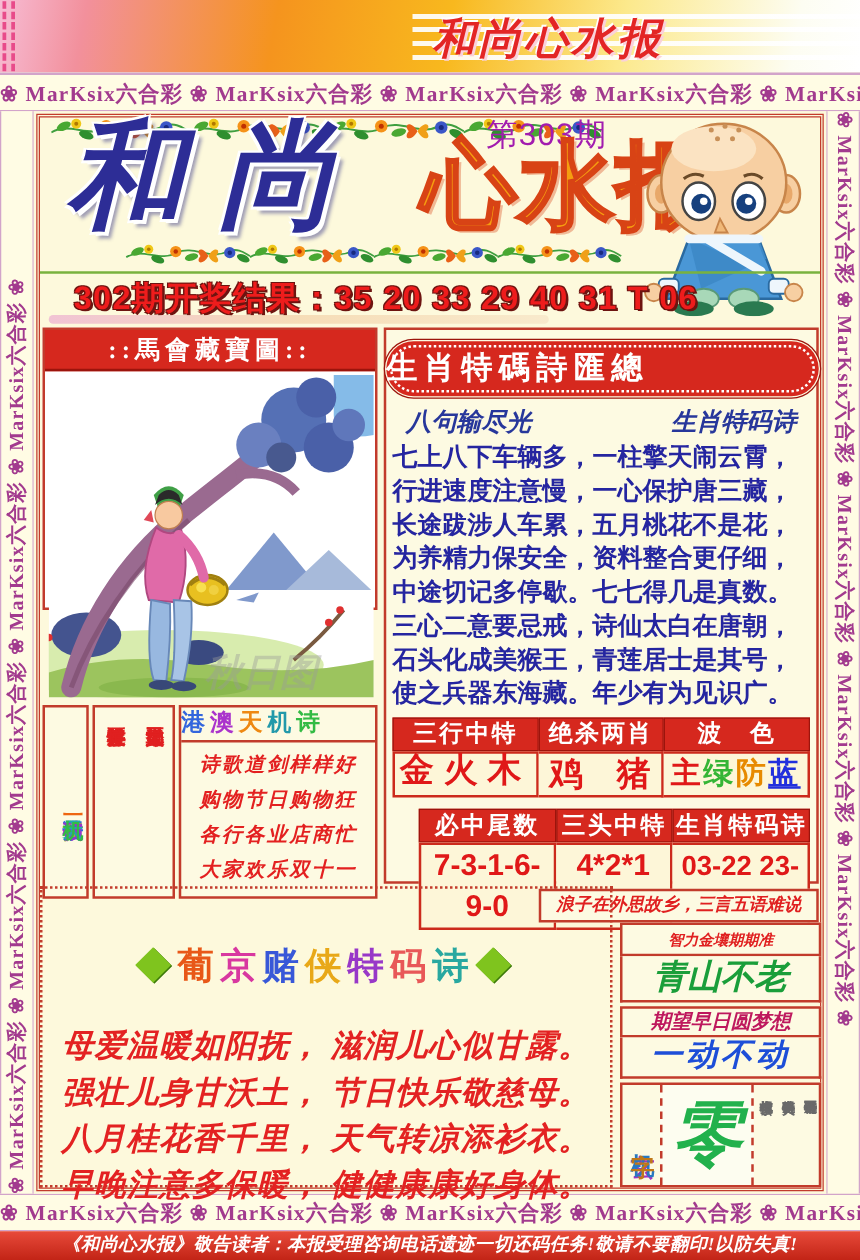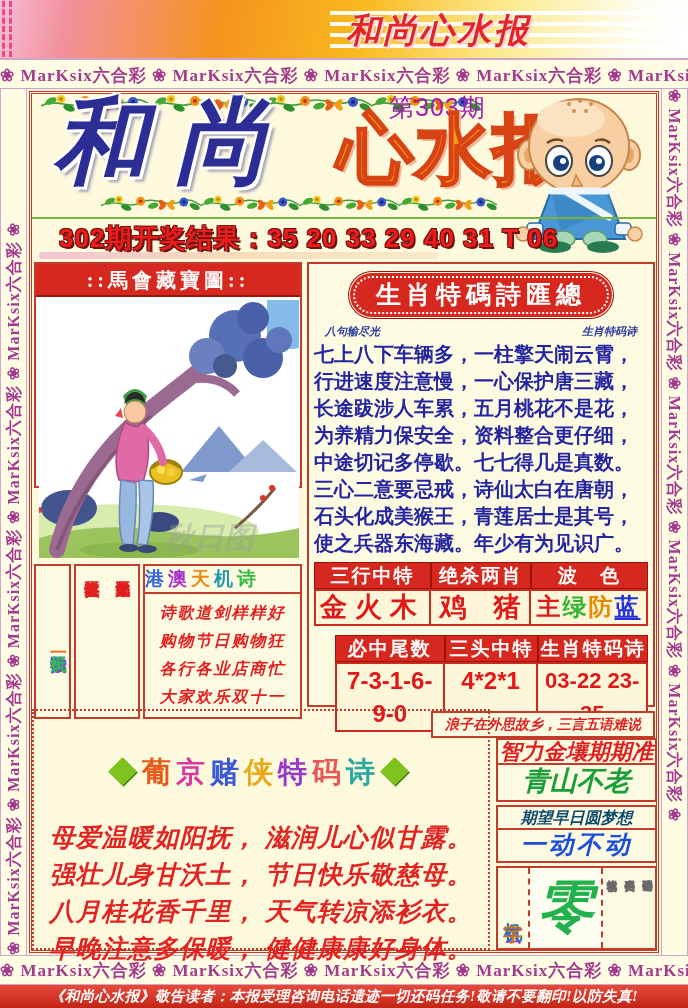--- a/index.html
+++ b/index.html
@@ -67,26 +67,26 @@
   .two-cols { width:66px; display:flex; justify-content:space-around; padding:4px 0; }
   .two-cols .vtext { font-size:15px; font-weight:bold; color:#e02020; line-height:1; }
   .gangao { flex:1; display:flex; flex-direction:column; }
   .gangao-title { height:28px; line-height:26px; text-align:left; font-size:19px; font-weight:bold;
     letter-spacing:4px; border-bottom:2px solid #c23b2b; }
   .gangao-poem { flex:1; padding-top:5px; text-align:center; color:#e32020; font-size:16px;
     line-height:28px; font-weight:bold; font-style:italic; letter-spacing:2px; }
 
   
   .zodiac { position:absolute; left:280px; top:173px; width:348px; height:445px; }
-  .pill { margin:9px auto 0; width:262px; height:44px; background:#d6281e; border-radius:22px; position:relative;
-    color:#fff; text-align:center; line-height:44px; font-size:25px; font-weight:bold; letter-spacing:5px;
+  .pill { margin:9px auto 0; width:346px; height:44px; background:#d6281e; border-radius:22px; position:relative;
+    color:#fff; line-height:44px; font-size:25px; font-weight:bold; letter-spacing:5px;
     box-shadow:0 0 0 1px #fdfae2,0 0 0 2px #9c140c; }
   .pill::after { content:""; position:absolute; inset:3px; border:2px dotted #ffffff; border-radius:19px; }
   .sublabels { display:flex; justify-content:space-between; padding:7px 16px 1px; color:#27379b;
-    font-size:11px; font-weight:bold; font-style:italic; }
+    font-size:20px; font-weight:bold; font-style:italic; }
   .zpoem { padding:1px 5px 0; color:#2525a0; font-size:20px; line-height:27px; font-weight:bold; white-space:nowrap; }
 
   .ztable { margin:5px 5px 0; }
   .trow { display:flex; }
   .th { background:#d6281e; color:#fff; font-weight:bold; font-size:19px; text-align:center;
     line-height:25px; border:1px solid #9c140c; letter-spacing:2px; }
   .td { background:#fdf6d8; color:#e01818; font-weight:bold; text-align:center; border:2px solid #cc2a1c;
     font-size:27px; line-height:33px; font-family:"Liberation Sans",sans-serif; }
   .c1 { width:35%; } .c2 { width:30%; } .c3 { width:35%; }
   .td + .td { border-left:none; }
@@ -98,23 +98,23 @@
 
   
   .pujing { position:absolute; left:5px; top:620px; width:458px; height:241px; border:2px dotted #c23b2b; }
   .pujing-title { margin-top:42px; text-align:center; font-size:29px; font-weight:bold; letter-spacing:5px; }
   .diamond { color:#7fc41e; text-shadow:1px 1px 0 #3d7a0a; font-style:normal; }
   .pujing-poem { margin-top:26px; text-align:center; color:#e32222; font-size:25px; line-height:37px;
     font-weight:bold; font-style:italic; letter-spacing:1px; }
 
   
   .rt { position:absolute; left:469px; width:161px; text-align:center; }
-  .rt-zhili { top:649px; height:27px; line-height:24px; color:#e02020; font-size:22px; font-weight:bold; font-style:italic; }
+  .rt-zhili { top:649px; height:27px; line-height:24px; color:#e02020; font-size:12px; font-weight:bold; font-style:italic; }
   .rt-qingshan { top:676px; height:37px; line-height:33px; border-top:none; color:#1a9e3a; font-size:27px; font-weight:bold; font-style:italic; }
-  .rt-qiwang { top:716px; height:25px; line-height:22px; color:#0c4a6e; font-size:16px; font-weight:bold; font-style:italic; }
+  .rt-qiwang { top:716px; height:25px; line-height:22px; color:#be185d; font-size:16px; font-weight:bold; font-style:italic; }
   .rt-yidong { top:741px; height:33px; line-height:29px; border-top:none; color:#1d4ed8; font-size:25px; font-weight:bold; font-style:italic; letter-spacing:3px; }
   .rt-xuanji { top:777px; height:84px; display:flex; text-align:left; }
   .xuanji-label { width:30px; display:flex; align-items:center; justify-content:center;
     font-size:19px; font-weight:bold; padding:2px 0; }
   .xuanji-char { flex:1; border-left:2px dashed #c23b2b; border-right:2px dashed #c23b2b;
     display:flex; align-items:center; justify-content:center; background:#fdfdf0;
     font-size:56px; font-weight:bold; color:#22b14c; font-style:italic; }
   .xuanji-notes { width:52px; display:flex; justify-content:space-between; padding:4px 3px; }
   .xuanji-notes .vtext { font-size:10.5px; color:#6a6a6a; font-weight:bold; line-height:1; }
 </style>
@@ -293,21 +293,21 @@
         <div>使之兵器东海藏。年少有为见识广。</div>
       </div>
 
       <div class="ztable">
         <div class="trow">
           <div class="th c1">三行中特</div>
           <div class="th c2">绝杀两肖</div>
           <div class="th c3">波　色</div>
         </div>
         <div class="trow">
-          <div class="td c1 serifv" style="letter-spacing:8px;">金火木</div>
+          <div class="td c1 serifv" style="letter-spacing:8px;font-family:Liberation Mono, monospace;">金火木</div>
           <div class="td c2 serifv">鸡　猪</div>
           <div class="td c3 serifv" style="font-size:24px; letter-spacing:2px;">
             <span style="color: rgb(224, 24, 24);">主</span><span style="color: rgb(53, 181, 53);">绿</span><span style="color: rgb(231, 138, 0);">防</span><span class="wave-u" style="color: rgb(34, 48, 221);">蓝</span>
           </div>
         </div>
       </div>
 
       <div class="ztable" style="margin-top:9px;padding-left:21px;">
         <div class="trow">
           <div class="th c1">必中尾数</div>

